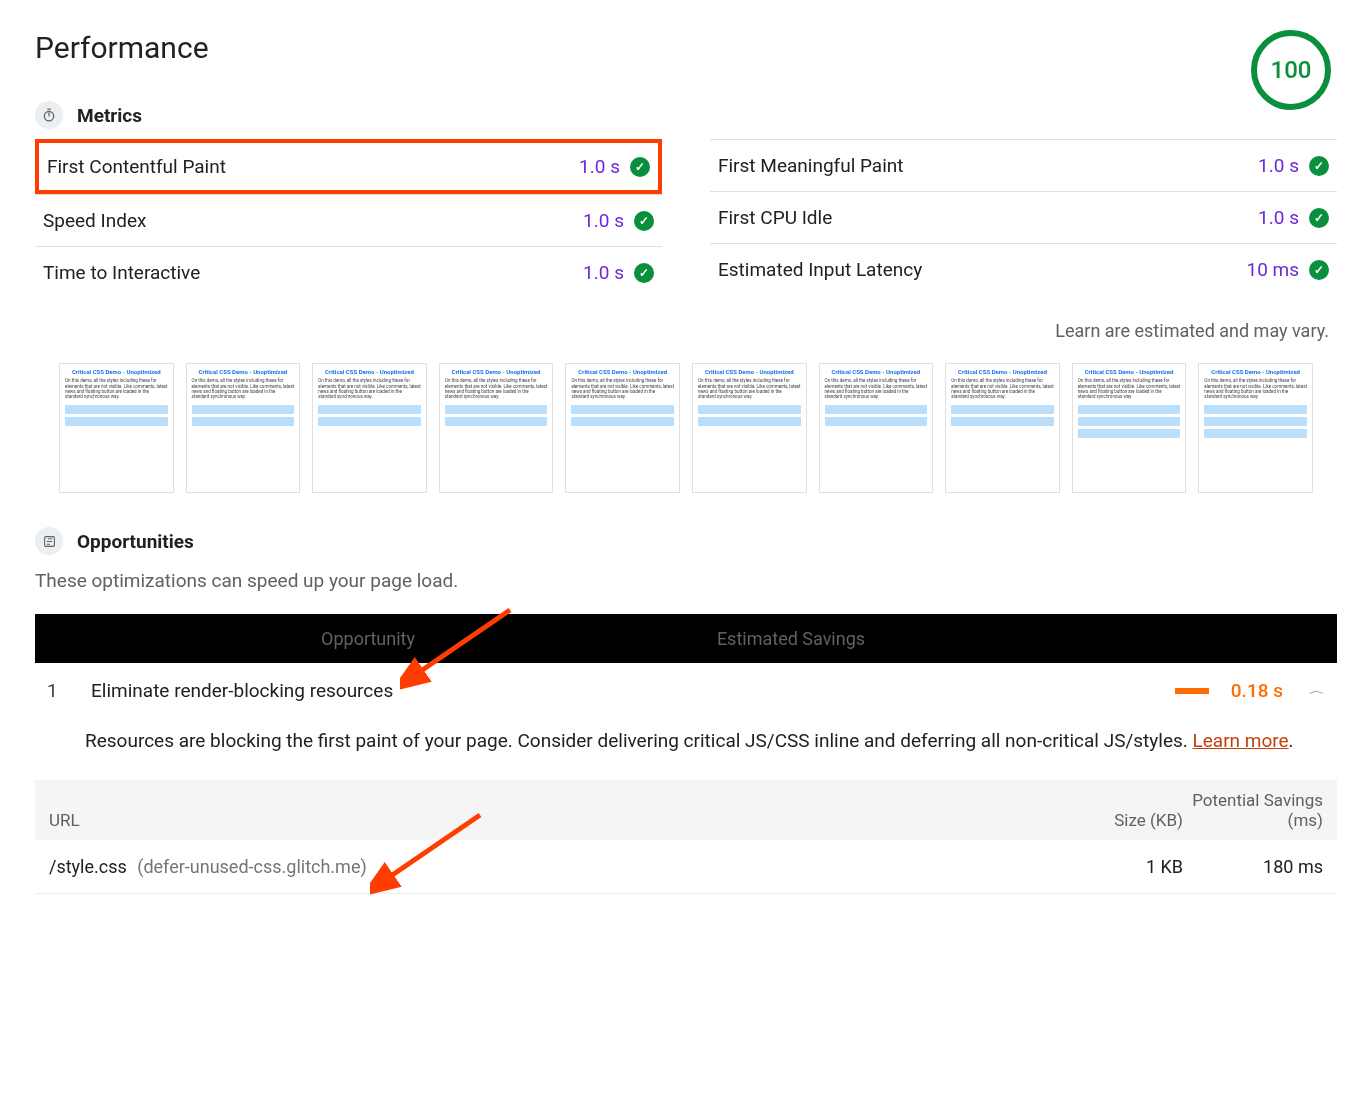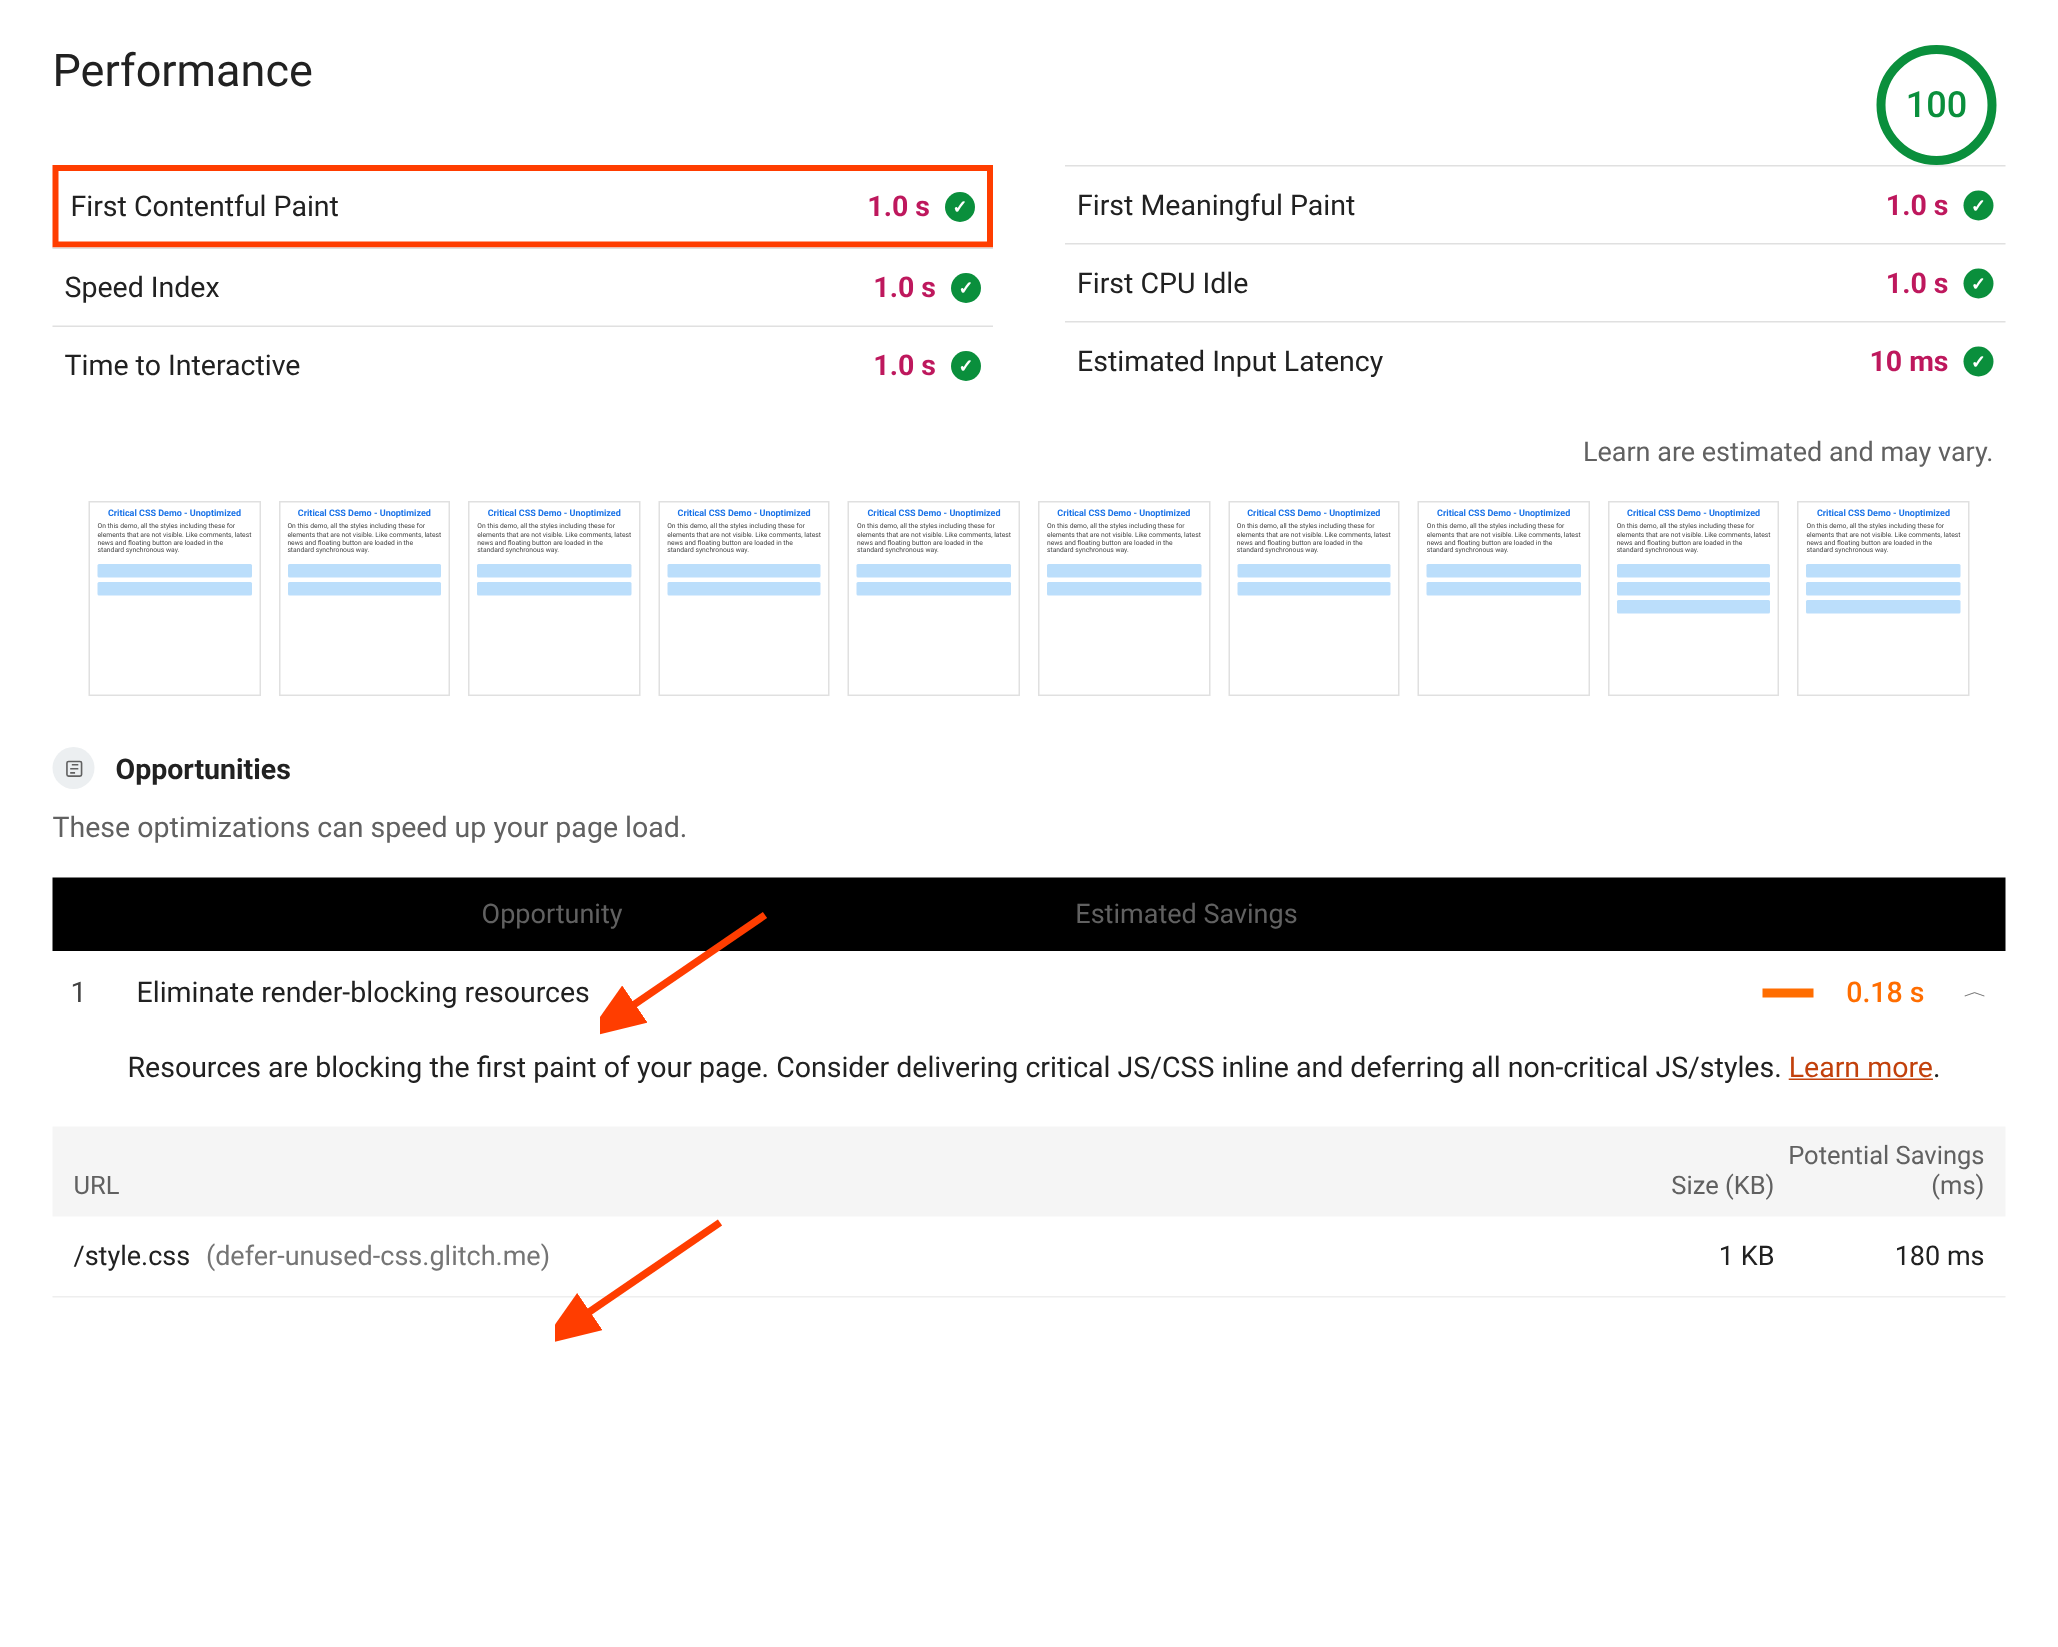--- a/index.html
+++ b/index.html
@@ -73,22 +73,22 @@
     border: 4px solid #ff3d00;
     padding: 12px 8px;
   }
   .metric-name { color: #212121; }
   .metric-val-wrap {
     display: flex;
     align-items: center;
     gap: 10px;
   }
   .metric-value {
-    color: #be185d;
-    font-weight: 700;
+    color: #6d28d9;
+    font-weight: 400;
   }
   .check-icon {
     width: 20px; height: 20px;
     border-radius: 50%;
     background: #0a8f3c;
     display: inline-flex;
     align-items: center;
     justify-content: center;
   }
   .check-icon::after {
@@ -218,20 +218,30 @@
   }
 </style>
 </head>
 <body>
 
 <div class="container" style="position:relative;">
 
   <div class="header-row">
     <div class="left-header">
       <h1 class="perf-title">Performance</h1>
+      <div class="section-header">
+        <div class="section-icon">
+          <svg width="14" height="14" viewBox="0 0 24 24" fill="none" stroke="#616161" stroke-width="2.2">
+            <circle cx="12" cy="14" r="8"></circle>
+              <path d="M12 14 V8"></path>
+              <path d="M9 2 h6"></path>
+          </svg>
+        </div>
+        <div class="section-label">Metrics</div>
+      </div>
     </div>
     <div class="score-gauge">100</div>
   </div>
 
   <div class="metrics-grid">
     <div>
       <div class="metric-row highlighted">
         <span class="metric-name">First Contentful Paint</span>
         <span class="metric-val-wrap">
           <span class="metric-value">1.0 s</span>

